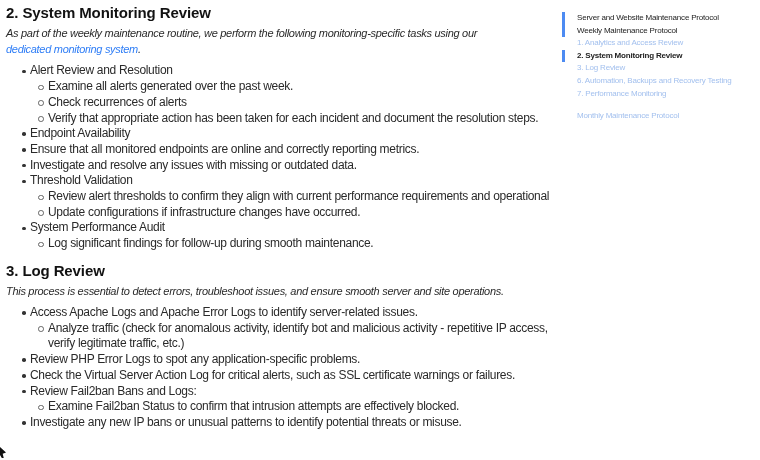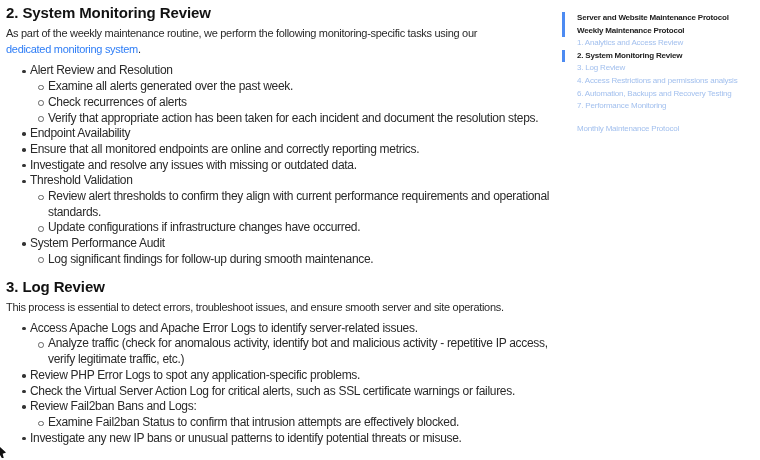--- a/index.html
+++ b/index.html
@@ -17,21 +17,21 @@
   h2 {
     margin:0; font-size:15px; line-height:19px; font-weight:bold;
     color:#121212; letter-spacing:-0.1px;
   }
   .h-first { padding-top:3px; }
   .h-second { margin-top:9px; }
   .para {
     margin-top:3px; font-size:11px; line-height:16.2px;
     color:#2a2a2a; letter-spacing:-0.3px;
   }
-  .pline { display:block; white-space:nowrap; }
+  .pline { display:block; white-space:nowrap;font-style:italic; }
   a.doc-link { color:#2e7df6; text-decoration:none; cursor:pointer;margin-top:20px; }
   .list { margin-top:6px; }
   .li {
     position:relative; font-size:12px; line-height:15.7px;
     color:#2a2a2a; letter-spacing:-0.3px;
   }
   .li.lvl1 { padding-left:24px; }
   .li.lvl2 { padding-left:42px; }
   .marker { position:absolute; display:block; }
   .disc {
@@ -46,21 +46,21 @@
 
   
   .toc {
     position:absolute; left:562px; top:12px; width:196px;
   }
   .toc-item {
     font-size:8px; line-height:12.6px; letter-spacing:-0.2px;
     padding-left:12px; border-left:3px solid transparent;
     white-space:nowrap; color:#a3c0ee; cursor:pointer;
   }
-  .toc-item.title  { color:#222; font-weight:bold; }
+  .toc-item.title  { color:#222; font-weight:normal; }
   .toc-item.active { color:#222; font-weight:bold; }
   .toc-item.bar    { border-left-color:#4d8bf2; }
   .toc-item.gap    { margin-top:10px; }
 
   
   .cursor {
     position:absolute; left:0; top:447px; width:6px; height:11px;
     background:#111;
     clip-path:polygon(0 0, 100% 50%, 45% 62%, 62% 100%, 30% 100%, 0 72%);
   }
@@ -106,21 +106,20 @@
         <span class="marker disc"></span>
         <div class="tline">Investigate and resolve any issues with missing or outdated data.</div>
       </div>
       <div class="li lvl1">
         <span class="marker disc"></span>
         <div class="tline">Threshold Validation</div>
       </div>
       <div class="li lvl2">
         <span class="marker ring"></span>
         <div class="tline">Review alert thresholds to confirm they align with current performance requirements and operational</div>
-        <div class="tline">standards.</div>
       </div>
       <div class="li lvl2">
         <span class="marker ring"></span>
         <div class="tline">Update configurations if infrastructure changes have occurred.</div>
       </div>
       <div class="li lvl1">
         <span class="marker disc"></span>
         <div class="tline">System Performance Audit</div>
       </div>
       <div class="li lvl2">
@@ -168,19 +167,18 @@
     </div>
 
 </div>
 
 <div class="toc">
     <div class="toc-item title bar">Server and Website Maintenance Protocol</div>
     <div class="toc-item title bar">Weekly Maintenance Protocol</div>
     <div class="toc-item muted">1. Analytics and Access Review</div>
     <div class="toc-item active bar">2. System Monitoring Review</div>
     <div class="toc-item muted">3. Log Review</div>
-    <div class="toc-item muted">4. Access Restrictions and permissions analysis</div>
     <div class="toc-item muted">6. Automation, Backups and Recovery Testing</div>
     <div class="toc-item muted">7. Performance Monitoring</div>
     <div class="toc-item muted gap">Monthly Maintenance Protocol</div>
   </div>
 
 <div class="cursor"></div>
 
 </body></html>

